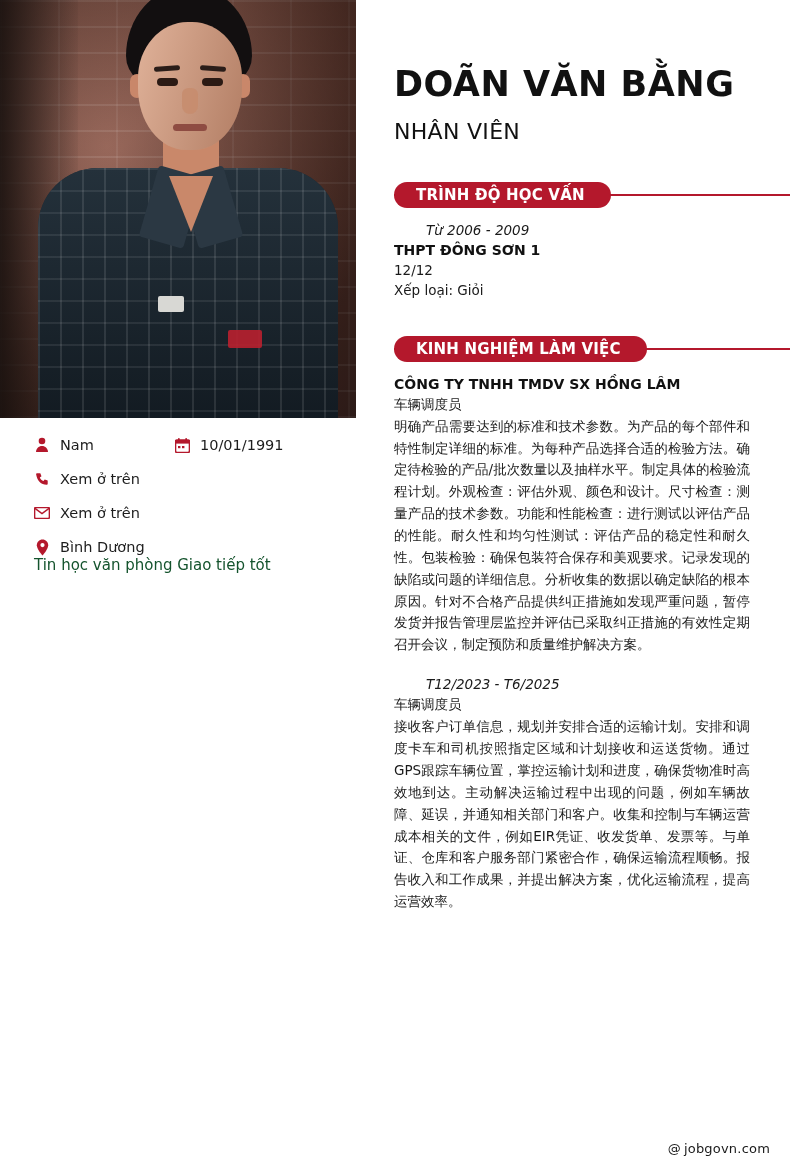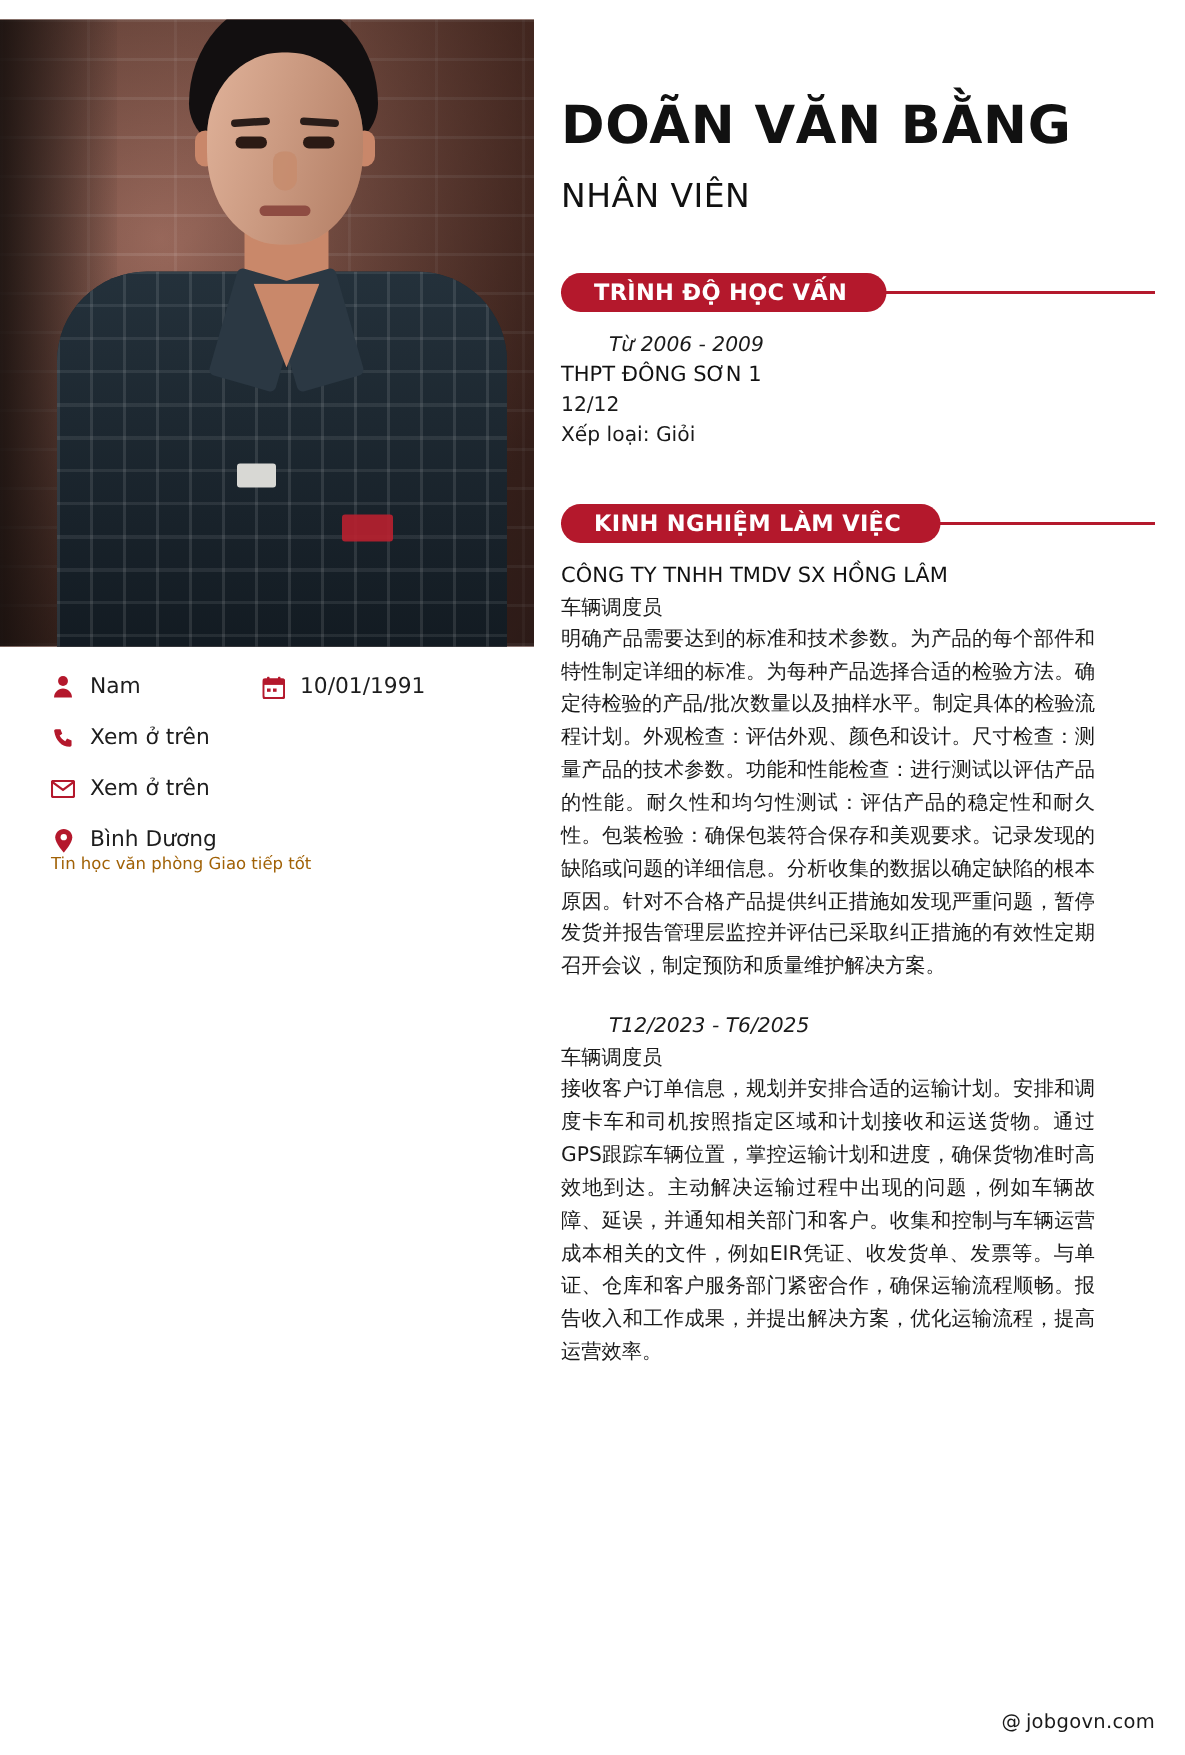--- a/index.html
+++ b/index.html
@@ -6,21 +6,21 @@
   html, body {
     width: 790px; height: 1170px;
     font-family: "DejaVu Sans", "Liberation Sans", sans-serif;
     background: #ffffff;
     color: #1a1a1a;
     overflow: hidden;
   }
   .page { position: relative; width: 790px; height: 1170px; background:#fff; }
 
   
-  .left { position: absolute; left: 0; top: 13px; width: 356px; height: 1128px; }
+  .left { position: absolute; left: 0; top: 0; width: 356px; height: 1128px; }
   .photo {
     position: absolute; left: 0; top: 0; width: 356px; height: 418px;
     overflow: hidden;
     background: #6d4338;
   }
   
   .brick-wall {
     position: absolute; inset: 0;
     background:
       repeating-linear-gradient(to bottom,
@@ -101,44 +101,44 @@
   .left-info { position: absolute; left: 0; top: 418px; width: 356px; padding: 18px 0 0 34px; }
   .info-grid { display: grid; grid-template-columns: 140px 1fr; row-gap: 16px; }
   .info-item { display: flex; align-items: center; gap: 10px; font-size: 14.5px; color:#1d1d1d; }
   .info-item .ico { width: 16px; height: 18px; display:flex; align-items:center; justify-content:center; color:#b4182c; flex:0 0 16px; }
   .info-item .ico svg { display:block; }
   .full-row { grid-column: 1 / span 2; }
 
   .skills-title {
     margin: 34px 0 10px 0; color: #b4182c; font-size: 17px; font-weight: bold; letter-spacing: .2px;
   }
-  .skills-text { font-size: 11px; color:#a16207; }
-
-  
-  .right { position: absolute; left: 336px; top: 0; width: 434px; height: 1170px; padding: 66px 40px 0 38px; }
+  .skills-text { font-size: 15px; color:#14532d; }
+
+  
+  .right { position: absolute; left: 356px; top: 0; width: 434px; height: 1170px; padding: 66px 40px 0 38px; }
   .name { font-size: 35px; font-weight: bold; letter-spacing: .5px; color:#111; line-height: 1.05; }
   .role { margin-top: 16px; font-size: 22px; font-weight: normal; color:#111; letter-spacing:.3px; }
 
   .section { margin-top: 38px; position: relative; }
   .sec-head {
     position: relative; height: 26px; display:flex; align-items:center;
   }
   .sec-pill {
     background:#b4182c; color:#fff; font-size: 15px; font-weight: bold;
     height: 26px; line-height: 26px; padding: 0 26px 0 22px;
     border-radius: 13px; position: relative; z-index: 2; letter-spacing:.2px;
     white-space: nowrap;
   }
   .sec-rule {
     position:absolute; left: 0; right: -40px; top: 12px; height: 2px; background:#b4182c; z-index:1;
   }
 
   .entry { margin-top: 14px; }
   .entry-date { font-size: 13.5px; font-style: italic; color:#1a1a1a;margin-left:32px; }
-  .entry-org { font-size: 14px; font-weight: normal; color:#111; margin-top: 4px; }
+  .entry-org { font-size: 14px; font-weight: bold; color:#111; margin-top: 4px; }
   .entry-sub { font-size: 13.5px; color:#1a1a1a; margin-top: 4px; }
   .entry-body { font-size: 13.5px; color:#1a1a1a; margin-top: 2px; line-height: 1.62; text-align: justify; }
   .entry + .entry { margin-top: 20px; }
 
   .footer {
     position:absolute; right: 20px; bottom: 14px;
     font-size: 13px; color:#1a1a1a; letter-spacing: .2px;
     display:flex; align-items:center; gap:3px;
   }
   .footer .at { font-size: 13px; }

